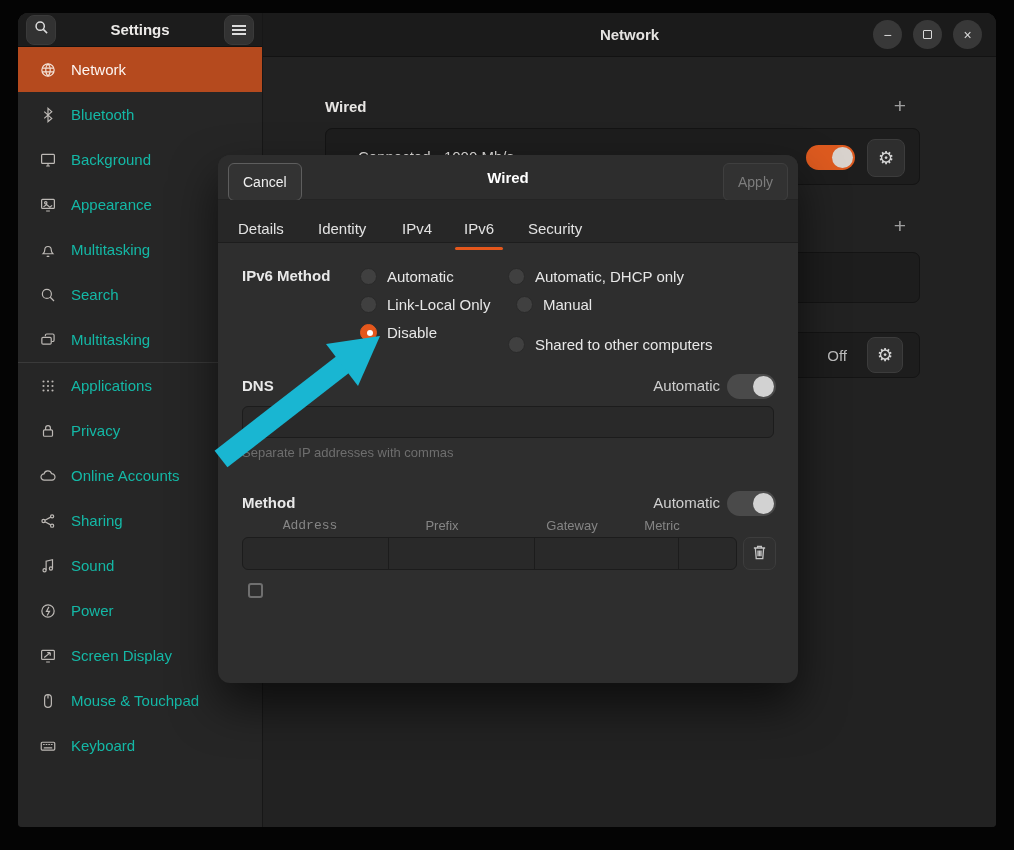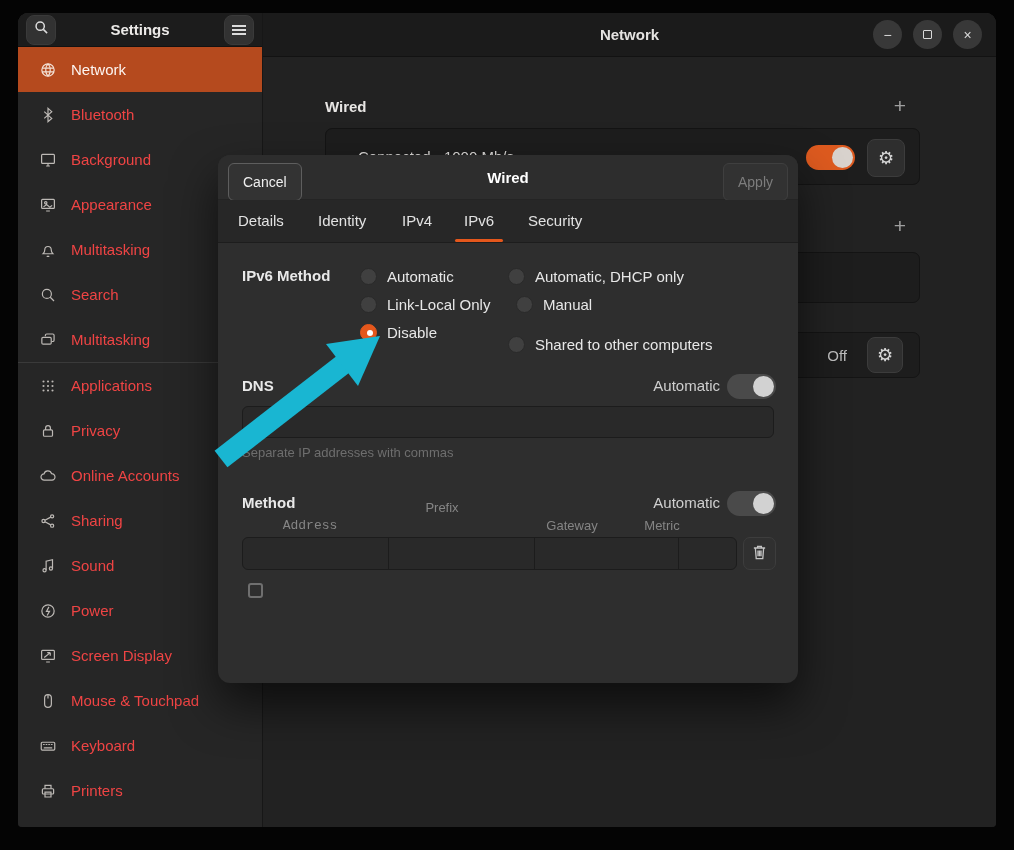--- a/index.html
+++ b/index.html
@@ -12,21 +12,21 @@
   .sidebar{width:245px;background:#262626;border-right:1px solid #171717;display:flex;flex-direction:column;}
   .sidebar-header{height:34px;background:#1c1c1c;border-bottom:1px solid #121212;
     display:flex;align-items:center;padding:0 8px;}
   .icon-btn{width:30px;height:30px;border-radius:8px;background:#323232;border:1px solid #3a3a3a;
     display:flex;align-items:center;justify-content:center;color:#dcdcdc;}
   .sidebar-title{flex:1;text-align:center;font-weight:bold;font-size:15px;color:#eceae8;}
   .hamburger{width:14px;height:10px;border-top:2px solid #dcdcdc;border-bottom:2px solid #dcdcdc;position:relative;}
   .hamburger::after{content:"";position:absolute;left:0;right:0;top:2px;height:2px;background:#dcdcdc;}
 
   .nav{flex:1;overflow:hidden;}
-  .nav-row{height:45px;display:flex;align-items:center;padding:0 0 0 20px;color:#ef4444;font-size:15px;}
+  .nav-row{height:45px;display:flex;align-items:center;padding:0 0 0 20px;color:#14b8a6;font-size:15px;}
   .nav-row.selected{background:var(--selected-row-orange,#B54A1E);color:#fdf6f2;}
   .nav-icon{width:20px;height:20px;margin-right:13px;display:flex;align-items:center;justify-content:center;color:#bdb9b5;}
   .nav-row.selected .nav-icon{color:#f4e3d8;}
   .nav-sep{height:1px;background:#3a3a3a;margin:0 0 0 0;}
   .nav-icon svg{display:block;}
 
   .main{flex:1;display:flex;flex-direction:column;background:#222222;}
   .main-header{height:44px;background:#1b1b1b;border-bottom:1px solid #121212;position:relative;
     display:flex;align-items:center;justify-content:center;}
   .main-title{font-weight:bold;font-size:15px;color:#e5e3e1;}
@@ -61,21 +61,21 @@
     border-bottom:1px solid #242424;border-radius:12px 12px 0 0;
     display:flex;align-items:center;justify-content:center;}
   .dlg-title{font-weight:bold;font-size:15px;color:#ffffff;}
   .dlg-btn{position:absolute;top:8px;height:38px;padding:0 14px;border-radius:6px;font-size:14px;
     display:flex;align-items:center;}
   .dlg-cancel{left:10px;background:#333333;border:1px solid #5e5e5e;color:#efefef;}
   .dlg-apply{right:10px;background:#323232;border:1px solid #3f3f3f;color:#7d7d7d;}
 
   .dlg-tabs{position:absolute;left:0;top:45px;right:0;height:43px;background:#272727;
     border-bottom:1px solid #1d1d1d;}
-  .tab{position:absolute;top:0;height:42px;line-height:42px;font-size:15px;color:#e2e2e2;}
+  .tab{position:absolute;top:8px;height:42px;line-height:42px;font-size:15px;color:#e2e2e2;}
   .tab.active::after{content:"";position:absolute;left:-9px;right:-9px;bottom:0;height:3px;
     border-radius:2px;background:var(--accent-orange,#E4571C);}
 
   .dlg-label{position:absolute;font-weight:bold;font-size:15px;color:#e9e9e9;}
   .radio-row{position:absolute;height:18px;display:flex;align-items:center;gap:10px;}
   .radio{width:17px;height:17px;border-radius:50%;background:#404040;border:1px solid #2a2a2a;position:relative;flex:none;}
   .radio-row.checked .radio{background:var(--accent-orange,#E4571C);border-color:var(--accent-orange,#E4571C);}
   .radio-row.checked .radio::after{content:"";position:absolute;left:5.5px;top:5.5px;width:6px;height:6px;
     border-radius:50%;background:#ffffff;}
   .radio-label{font-size:15px;color:#e7e7e7;white-space:nowrap;}
@@ -268,29 +268,20 @@
         </div>
         <div class="nav-row">
           <span class="nav-icon">
               <svg width="18" height="18" viewBox="0 0 24 24" fill="none" stroke="currentColor" stroke-width="1.6">
                 <rect x="3" y="7" width="18" height="10.5" rx="1.4"></rect>
                 <path d="M6 10h1M9.5 10h1M13 10h1M16.5 10h1M7 14.5h10" stroke-linecap="round"></path>
               </svg>
             </span>
           <span class="nav-label">Keyboard</span>
         </div>
-        <div class="nav-row">
-          <span class="nav-icon">
-              <svg width="18" height="18" viewBox="0 0 24 24" fill="none" stroke="currentColor" stroke-width="1.6">
-                <rect x="4.5" y="9" width="15" height="7" rx="1.2"></rect>
-                <path d="M8 9V4.5h8V9M8 13.5h8V20H8z"></path>
-              </svg>
-            </span>
-          <span class="nav-label">Printers</span>
-        </div>
       </nav>
     </aside>
 
     <section class="main">
       <div class="main-header">
         <div class="main-title">Network</div>
         <div class="win-controls">
           <div class="win-btn">
               <span>−</span>
             </div>
@@ -380,21 +371,21 @@
     <div class="entry" style="left:24px;top:251px;width:532px;height:32px;"></div>
     <div class="hint" style="left:24px;top:290px;">Separate IP addresses with commas</div>
 
     <div class="dlg-label" style="left:24px;top:339px;">Method</div>
     <div class="auto-label" style="right:78px;top:339px;">Automatic</div>
     <div class="switch gray" style="left:509px;top:336px;">
         <span class="knob"></span>
       </div>
 
     <div class="col-head" style="left:92px;top:363px;font-family:Liberation Mono, monospace;">Address</div>
-    <div class="col-head" style="left:224px;top:345px;">Prefix</div>
+    <div class="col-head" style="left:224px;top:363px;">Prefix</div>
     <div class="col-head" style="left:354px;top:363px;">Gateway</div>
     <div class="col-head" style="left:444px;top:363px;">Metric</div>
 
     <div class="route-fields">
       <div class="route-cell" style="width:146px;"></div>
       <div class="route-cell" style="width:146px;"></div>
       <div class="route-cell" style="width:144px;"></div>
       <div class="route-cell" style="flex:1;"></div>
     </div>
     <div class="trash-btn">

